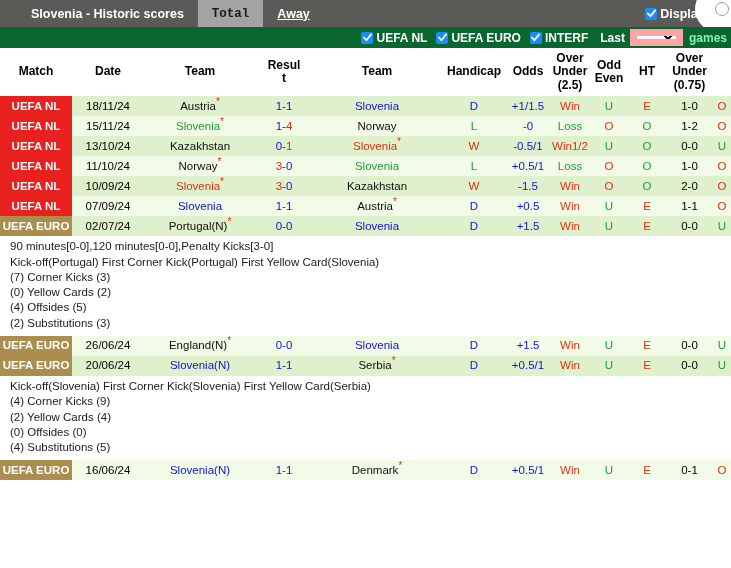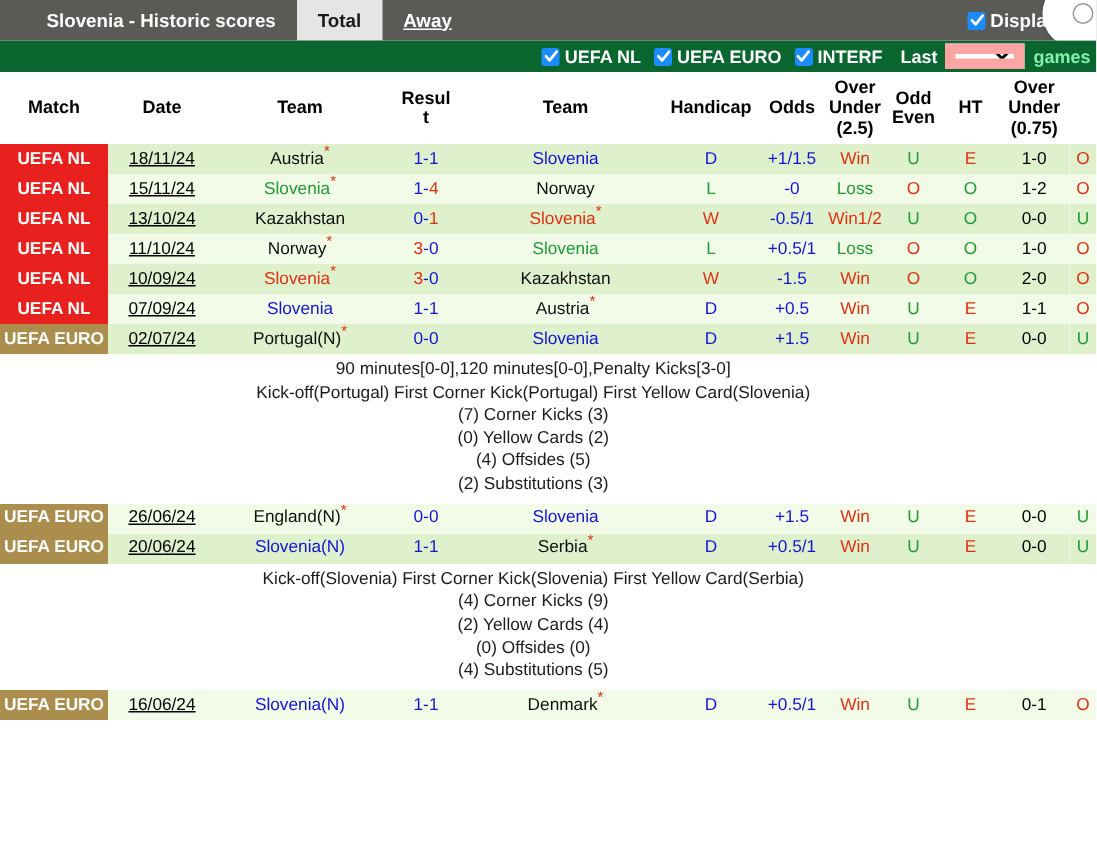--- a/index.html
+++ b/index.html
@@ -33,22 +33,23 @@
   .tab {
     display: flex; align-items: center;
     padding: 0 14px;
     font-size: 12.5px;
     font-weight: bold;
     color: #ffffff;
     white-space: nowrap;
     cursor: pointer;
   }
   .tab.active {
-    background: #e5e5e5;
+    background: #a3a3a3;
     color: #1b1b1b;
+    font-family: Liberation Mono, monospace;
   }
   .tab.link { text-decoration: underline; }
   .tabbar-right {
     margin-left: auto;
     display: flex; align-items: center;
     padding-right: 2px;
     white-space: nowrap;
   }
   .dn-label {
     color: #ffffff;
@@ -149,21 +150,21 @@
     padding: 1px 2px !important;
     font-weight: bold;
     font-size: 12px;
     color: #ffffff;
     line-height: 1.05;
     white-space: normal !important;
     word-break: break-word;
   }
   td.league.nl   { background: #e8201e !important; }
   td.league.euro { background: #ab8e4e !important; }
-  td.date { color: #000; font-size: 11px; text-decoration: underline; }
+  td.date { color: #000; font-size: 11px; }
 
   .nm-blue  { color: #1313d6; }
   .nm-red   { color: #e03010; }
   .nm-green { color: #1f9b34; }
   .nm-black { color: #101010; }
   .star { color: #e03010; font-size: 10px; vertical-align: super; line-height: 0; }
 
   .sc-blue  { color: #1313d6; }
   .sc-red   { color: #e03010; }
 
@@ -176,22 +177,21 @@
   .od-loss { color: #1f9b34; }
 
   .ou-O { color: #e03010; }
   .ou-U { color: #1f9b34; }
   .oe-O { color: #1f9b34; }
   .oe-E { color: #e03010; }
   .ht   { color: #000000; }
 
   tr.detail-row td {
     background: #ffffff;
-    padding: 3px 2px 5px 0;
-    text-align: center;
+    padding: 3px 2px 5px 10px;
     vertical-align: top;
     font-size: 11.5px;
     color: #1b1b1b;
     line-height: 1.33;
   }
   tr.detail-row .dline { display: block; white-space: nowrap; }
 
   
   .popup-corner {
     position: absolute;

